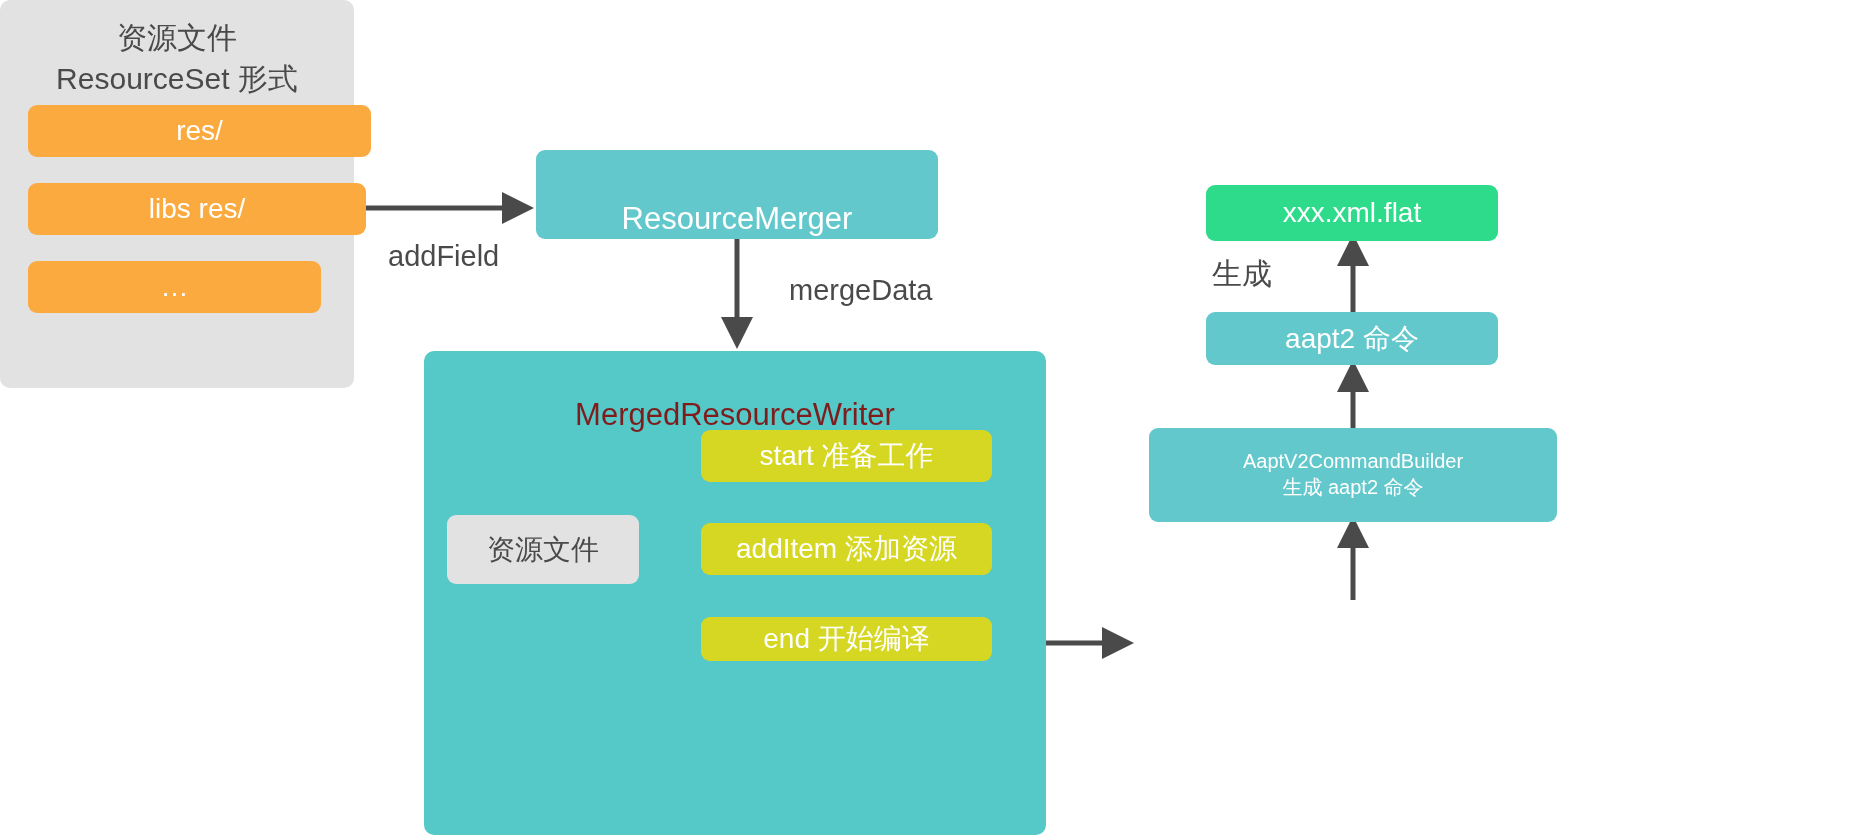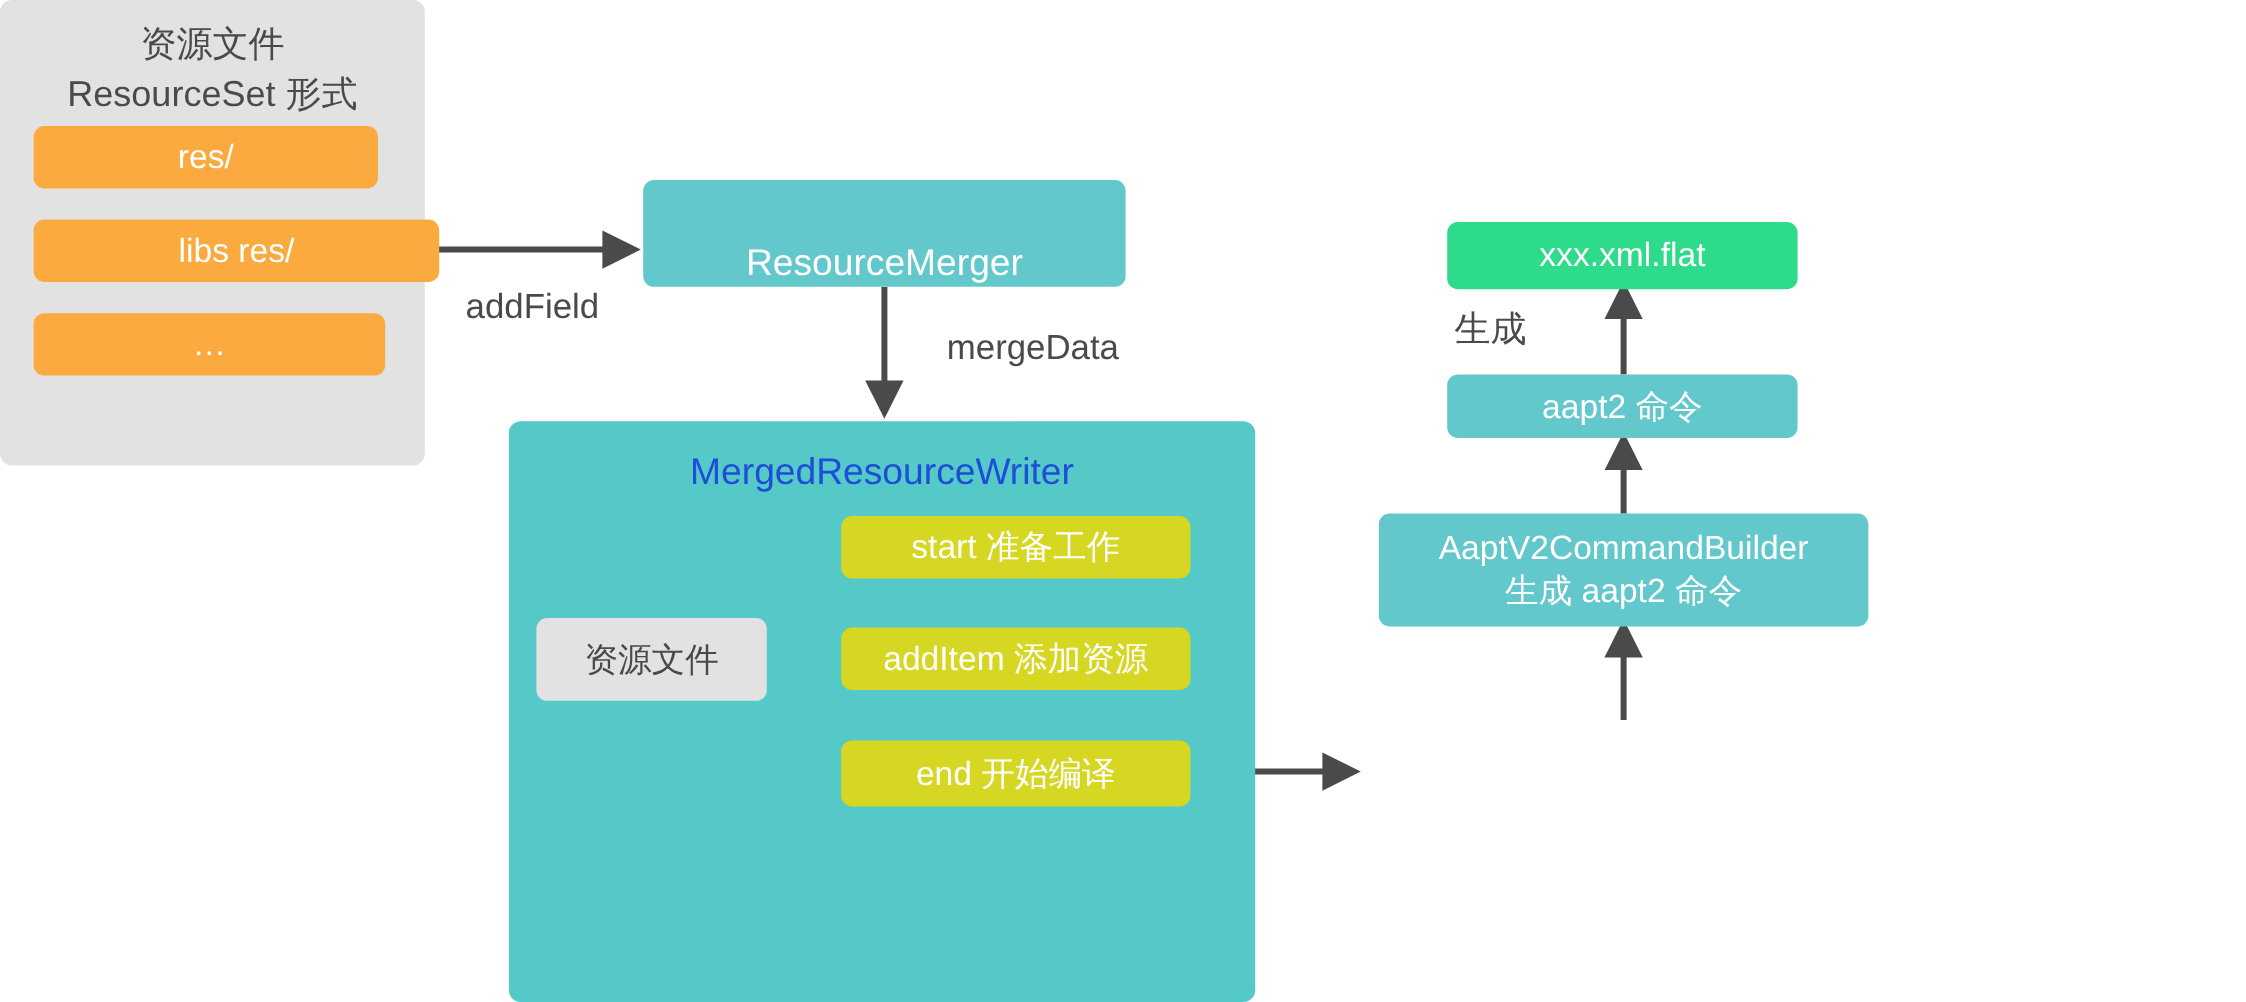--- a/index.html
+++ b/index.html
@@ -70,23 +70,24 @@
   }
   .group-title {
     position: absolute;
     color: #4a4a4a;
     text-align: center;
     white-space: pre-line;
     line-height: 1.35;
   }
   .group-title-light {
     position: absolute;
-    color: #1d4ed8;
+    color: #7f1d1d;
     text-align: center;
     white-space: nowrap;
+    margin-top: 22px;
   }
   
   #arrows {
     position: absolute;
     left: 0;
     top: 0;
     width: 1872px;
     height: 835px;
     pointer-events: none;
   }
@@ -120,21 +121,21 @@
     <line x1="1353" y1="428" x2="1353" y2="366" stroke="#4a4a4a" stroke-width="5" marker-end="url(#ah)"></line>
 
     <line x1="1353" y1="312" x2="1353" y2="240" stroke="#4a4a4a" stroke-width="5" marker-end="url(#ah)"></line>
   </svg>
 
   <div class="node panel-grey" style="left:0px; top:0px; width:354px; height:388px;"></div>
 
   <div class="group-title" style="left:14px; top:18px; width:326px; font-size:30px;">资源文件
 ResourceSet 形式</div>
 
-  <div class="node box-orange" style="left:28px; top:105px; width:287px; height:52px; font-size:28px;">
+  <div class="node box-orange" style="left:28px; top:105px; width:343px; height:52px; font-size:28px;">
     <span>res/</span>
   </div>
 
   <div class="node box-orange" style="left:28px; top:183px; width:338px; height:52px; font-size:28px;">
     <span>libs res/</span>
   </div>
 
   <div class="node box-orange" style="left:28px; top:261px; width:293px; height:52px; font-size:28px;">
     <span>…</span>
   </div>
@@ -156,33 +157,33 @@
   </div>
 
   <div class="node box-yellow" style="left:701px; top:523px; width:291px; height:52px; font-size:28px;">
     <span>addItem 添加资源</span>
   </div>
 
   <div class="node box-yellow" style="left:701px; top:430px; width:291px; height:52px; font-size:28px;">
     <span>start 准备工作</span>
   </div>
 
-  <div class="node box-yellow" style="left:701px; top:617px; width:291px; height:55px; font-size:28px;">
+  <div class="node box-yellow" style="left:701px; top:617px; width:291px; height:44px; font-size:28px;">
     <span>end 开始编译</span>
   </div>
 
   <div class="node box-green" style="left:1206px; top:185px; width:292px; height:56px; font-size:28px;">
     <span>xxx.xml.flat</span>
   </div>
 
   <div class="edge-label" style="left:1212px; top:254px; font-size:30px;">生成</div>
 
   <div class="node box-teal" style="left:1206px; top:312px; width:292px; height:53px; font-size:28px;">
     <span>aapt2 命令</span>
   </div>
 
-  <div class="node box-teal" style="left:1149px; top:428px; width:408px; height:94px; font-size:28px;">
+  <div class="node box-teal" style="left:1149px; top:428px; width:408px; height:94px; font-size:20px;">
     <span>AaptV2CommandBuilder
 生成 aapt2 命令</span>
   </div>
 
 
 </div>
 
 </body></html>

